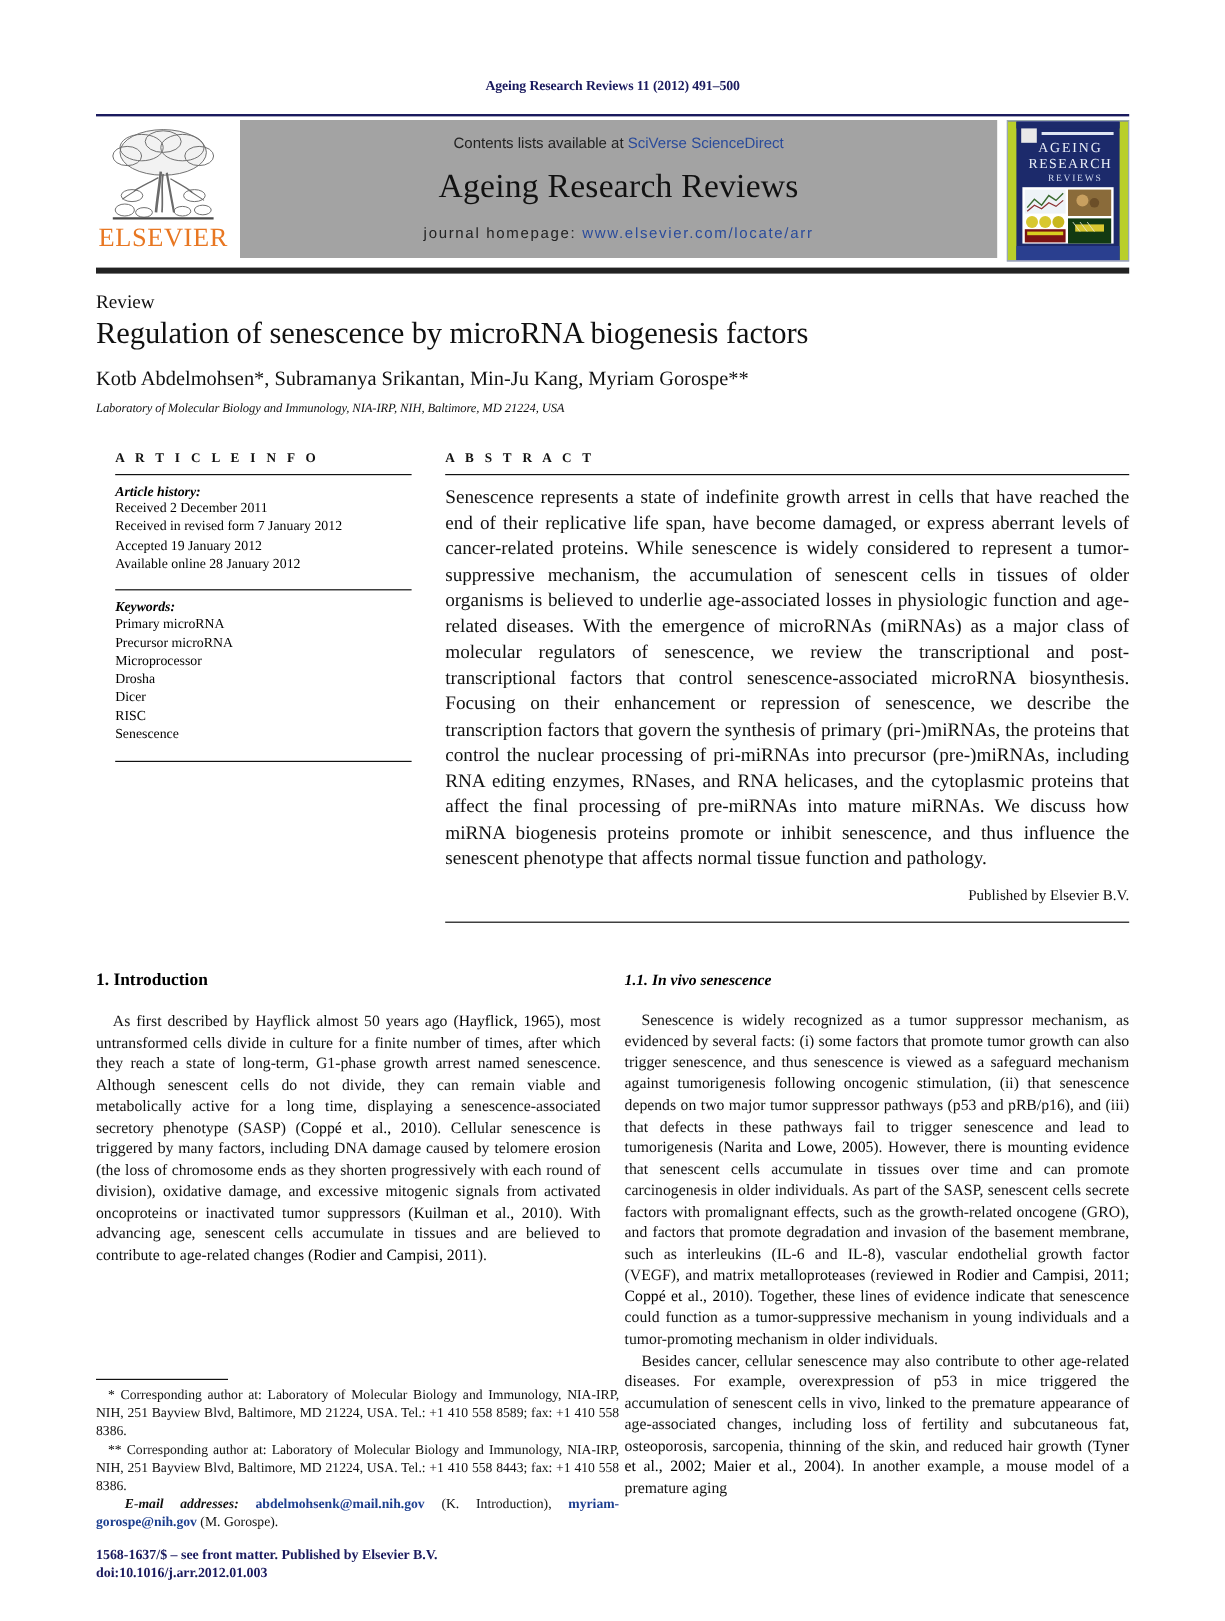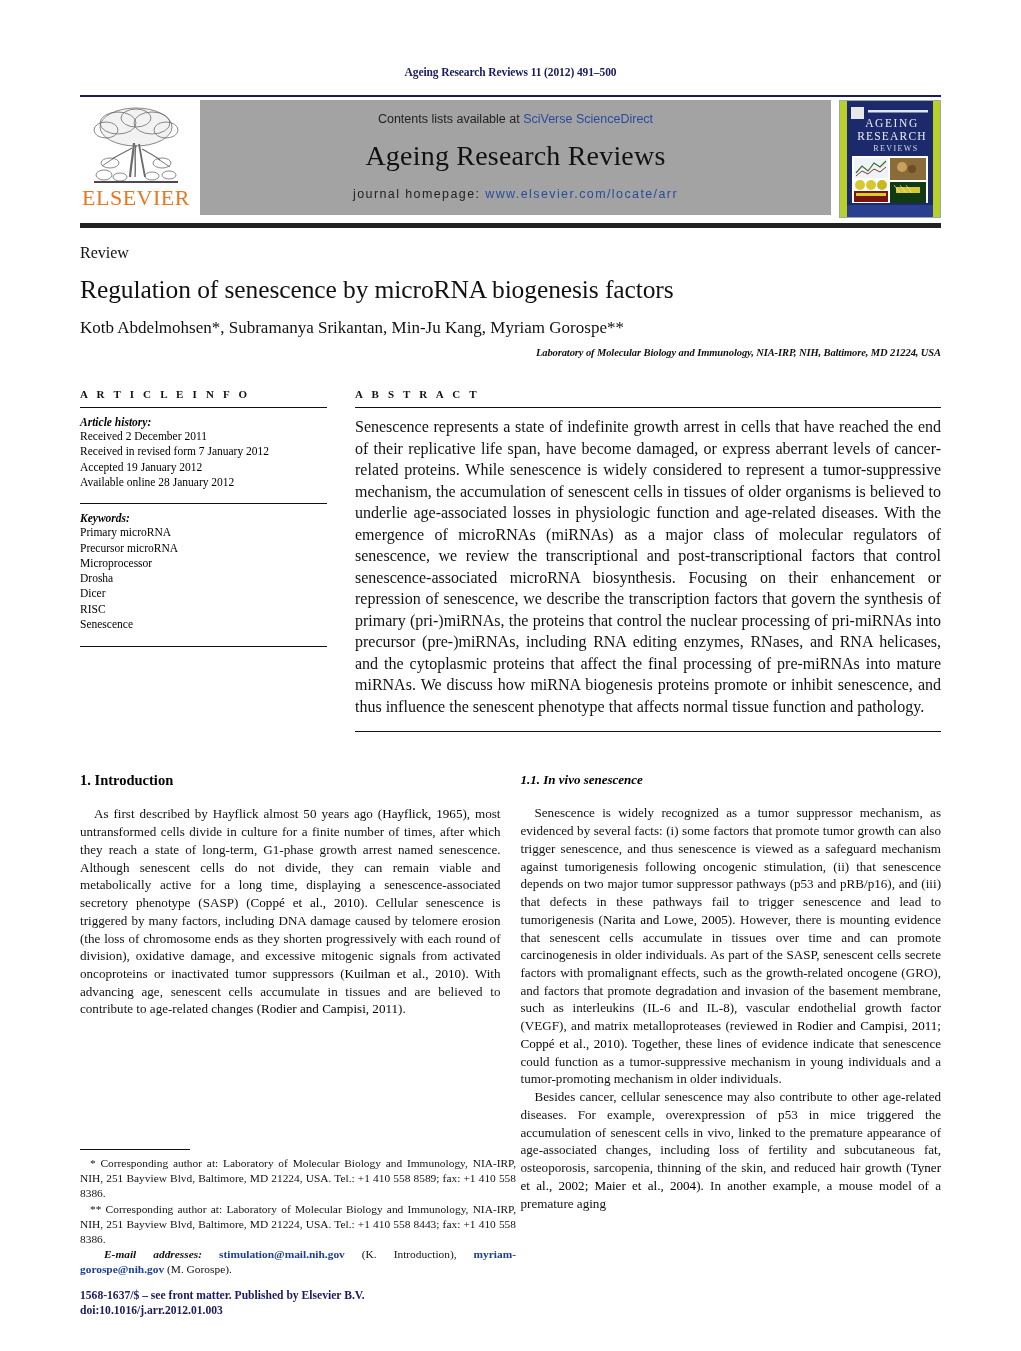--- a/index.html
+++ b/index.html
@@ -110,51 +110,50 @@
   .masthead-rule-bottom {
     border-top: 5px solid #222;
     margin-top: 2px;
   }
 
   
   .titleblock { padding-top: 16px; }
   .doctype {
     font-size: 16px;
     color: #111;
-    margin-bottom: 14px;
+    margin-bottom: 2px;
   }
   .article-title {
     font-size: 25.5px;
     font-weight: normal;
     color: #111;
     margin: 0 0 14px 0;
     line-height: 1.12;
     letter-spacing: -0.1px;
   }
   .authors {
     font-size: 17px;
     color: #111;
     margin-bottom: 9px;
   }
   .affiliation {
     font-size: 10.5px;
     font-style: italic;
-    font-weight: bold;
+    font-weight: normal;
     color: #111;
     letter-spacing: -0.1px;
-    text-align: right;
   }
 
   
   .info-abstract {
     display: flex;
     margin-top: 30px;
     gap: 28px;
   }
-  .col-info { flex: 0 0 247px; }
+  .col-info { flex: 0 0 247px; margin-left: 16px; }
   .col-abstract { flex: 1 1 auto; }
 
   .sec-head {
     font-size: 11px;
     font-weight: bold;
     letter-spacing: 3.2px;
     color: #111;
     margin-bottom: 7px;
   }
   .hr-thin { border: 0; border-top: 1.6px solid #111; margin: 0 0 8px 0; }
@@ -360,20 +359,21 @@
         <div class="info-line">RISC</div>
         <div class="info-line">Senescence</div>
       </div>
       <hr class="hr-bottom">
     </div>
 
     <div class="col-abstract">
       <div class="sec-head">A B S T R A C T</div>
       <hr class="hr-thin">
       <p class="abstract-text">Senescence represents a state of indefinite growth arrest in cells that have reached the end of their replicative life span, have become damaged, or express aberrant levels of cancer-related proteins. While senescence is widely considered to represent a tumor-suppressive mechanism, the accumulation of senescent cells in tissues of older organisms is believed to underlie age-associated losses in physiologic function and age-related diseases. With the emergence of microRNAs (miRNAs) as a major class of molecular regulators of senescence, we review the transcriptional and post-transcriptional factors that control senescence-associated microRNA biosynthesis. Focusing on their enhancement or repression of senescence, we describe the transcription factors that govern the synthesis of primary (pri-)miRNAs, the proteins that control the nuclear processing of pri-miRNAs into precursor (pre-)miRNAs, including RNA editing enzymes, RNases, and RNA helicases, and the cytoplasmic proteins that affect the final processing of pre-miRNAs into mature miRNAs. We discuss how miRNA biogenesis proteins promote or inhibit senescence, and thus influence the senescent phenotype that affects normal tissue function and pathology.</p>
+      <div class="published-by">Published by Elsevier B.V.</div>
       <hr class="hr-bottom">
     </div>
   </div>
 
   <div class="body-cols">
 
     <div class="bcol">
       <h2 class="sec-title">1.  Introduction</h2>
       <p class="para"><span>As first described by Hayflick almost 50 years ago (</span><span class="ref">Hayflick, 1965</span><span>), most untransformed cells divide in culture for a finite number of times, after which they reach a state of long-term, G1-phase growth arrest named senescence. Although senescent cells do not divide, they can remain viable and metabolically active for a long time, displaying a senescence-associated secretory phenotype (SASP) (</span><span class="ref">Coppé et al., 2010</span><span>). Cellular senescence is triggered by many factors, including DNA damage caused by telomere erosion (the loss of chromosome ends as they shorten progressively with each round of division), oxidative damage, and excessive mitogenic signals from activated oncoproteins or inactivated tumor suppressors (</span><span class="ref">Kuilman et al., 2010</span><span>). With advancing age, senescent cells accumulate in tissues and are believed to contribute to age-related changes (</span><span class="ref">Rodier and Campisi, 2011</span><span>).</span></p>
     </div>
@@ -382,21 +382,21 @@
       <h3 class="subsec-title">1.1.  In vivo senescence</h3>
       <p class="para"><span>Senescence is widely recognized as a tumor suppressor mechanism, as evidenced by several facts: (i) some factors that promote tumor growth can also trigger senescence, and thus senescence is viewed as a safeguard mechanism against tumorigenesis following oncogenic stimulation, (ii) that senescence depends on two major tumor suppressor pathways (p53 and pRB/p16), and (iii) that defects in these pathways fail to trigger senescence and lead to tumorigenesis (</span><span class="ref">Narita and Lowe, 2005</span><span>). However, there is mounting evidence that senescent cells accumulate in tissues over time and can promote carcinogenesis in older individuals. As part of the SASP, senescent cells secrete factors with promalignant effects, such as the growth-related oncogene (GRO), and factors that promote degradation and invasion of the basement membrane, such as interleukins (IL-6 and IL-8), vascular endothelial growth factor (VEGF), and matrix metalloproteases (reviewed in </span><span class="ref">Rodier and Campisi, 2011; Coppé et al., 2010</span><span>). Together, these lines of evidence indicate that senescence could function as a tumor-suppressive mechanism in young individuals and a tumor-promoting mechanism in older individuals.</span></p>
       <p class="para"><span>Besides cancer, cellular senescence may also contribute to other age-related diseases. For example, overexpression of p53 in mice triggered the accumulation of senescent cells in vivo, linked to the premature appearance of age-associated changes, including loss of fertility and subcutaneous fat, osteoporosis, sarcopenia, thinning of the skin, and reduced hair growth (</span><span class="ref">Tyner et al., 2002; Maier et al., 2004</span><span>). In another example, a mouse model of a premature aging</span></p>
     </div>
   </div>
 
   <div class="footnotes">
     <hr class="fn-rule">
     <p class="fn fn-indent">* Corresponding author at: Laboratory of Molecular Biology and Immunology, NIA-IRP, NIH, 251 Bayview Blvd, Baltimore, MD 21224, USA. Tel.: +1 410 558 8589; fax: +1 410 558 8386.</p>
     <p class="fn fn-indent">** Corresponding author at: Laboratory of Molecular Biology and Immunology, NIA-IRP, NIH, 251 Bayview Blvd, Baltimore, MD 21224, USA. Tel.: +1 410 558 8443; fax: +1 410 558 8386.</p>
-    <p class="fn fn-email"><em>E-mail addresses:</em> <span class="mail">stimulation@mail.nih.gov</span><span> (K. Introduction),</span> <span class="mail">myriam-gorospe@nih.gov</span><span> (M. Gorospe).</span></p>
+    <p class="fn fn-email"><em>E-mail addresses:</em> <span class="mail">abdelmohsenk@mail.nih.gov</span><span> (K. Introduction),</span> <span class="mail">myriam-gorospe@nih.gov</span><span> (M. Gorospe).</span></p>
   </div>
 
   <div class="colophon">
     <div>1568-1637/$ – see front matter. Published by Elsevier B.V.</div>
     <div>doi:10.1016/j.arr.2012.01.003</div>
   </div>
 
 </div>
 
 </body></html>

